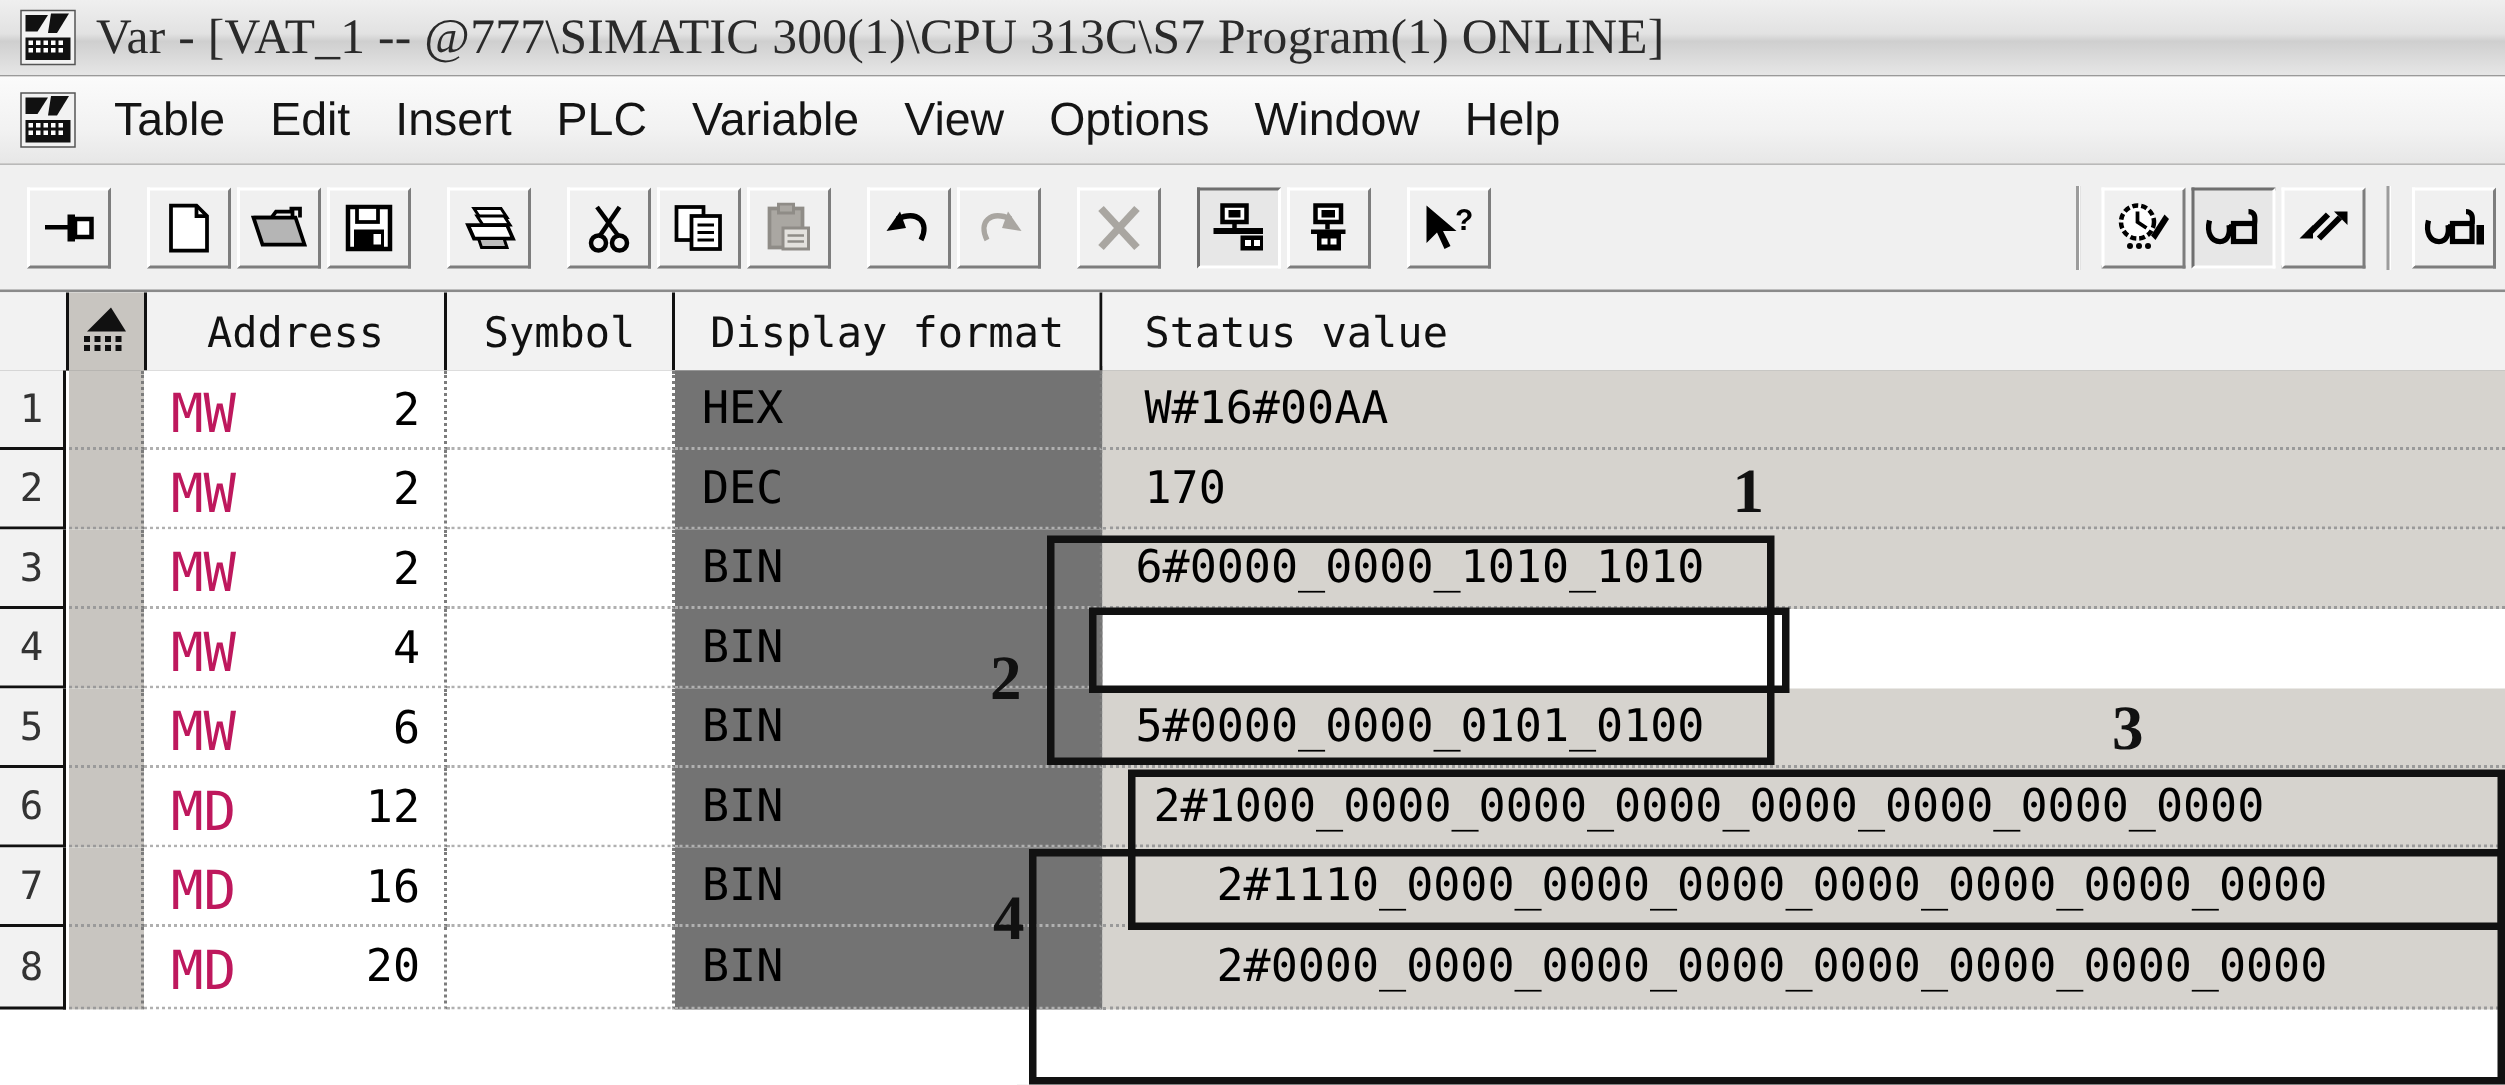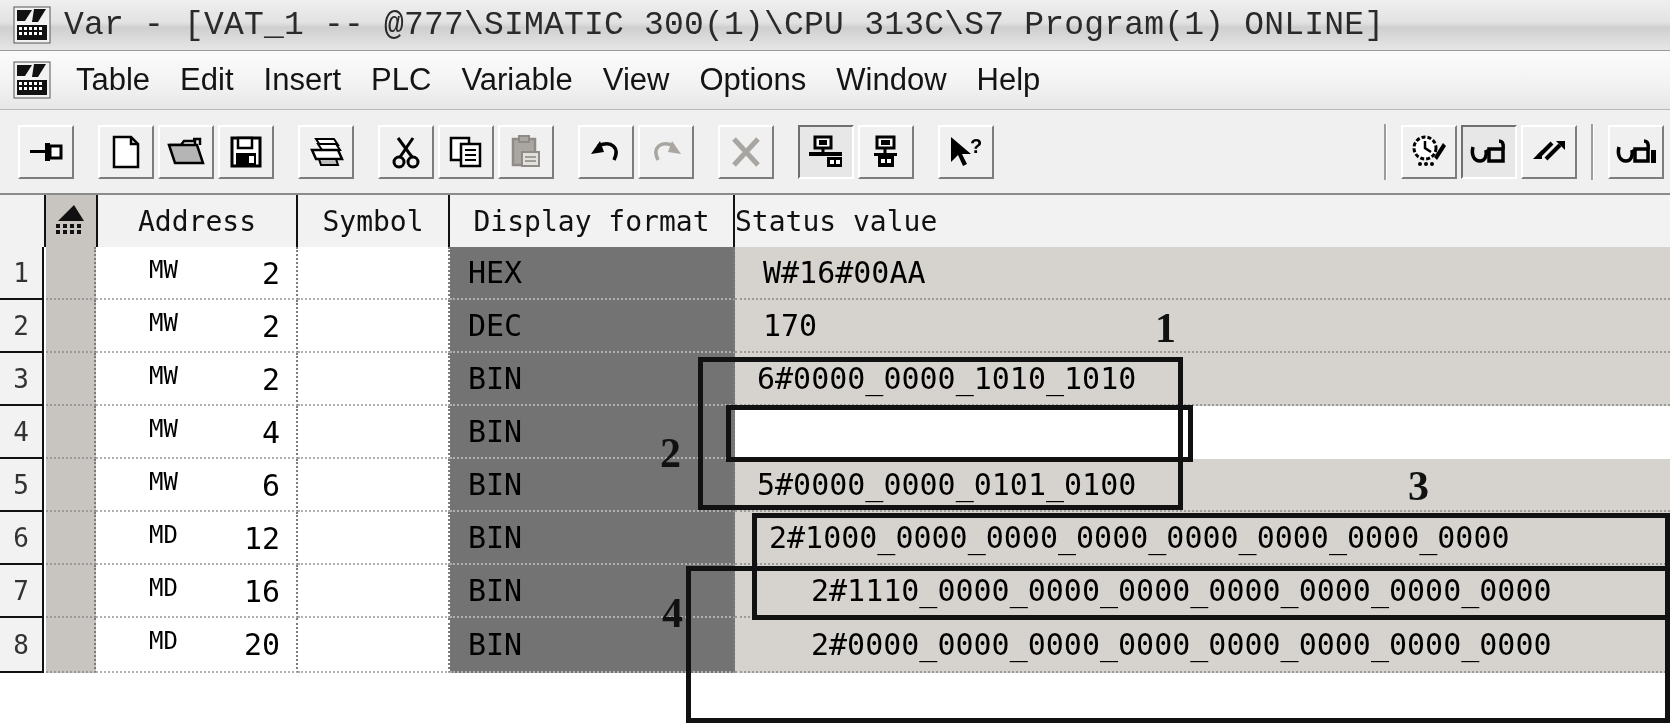--- a/index.html
+++ b/index.html
@@ -4,21 +4,21 @@
 <style>
   html,body{margin:0;padding:0;background:#fff;}
   body{width:1670px;height:723px;overflow:hidden;font-family:"Liberation Sans",sans-serif;}
   #app{position:relative;width:1670px;height:723px;background:#d6d3ce;}
 
   
   .titlebar{position:absolute;left:0;top:0;width:1670px;height:50px;
     background:linear-gradient(to bottom,#efefef 0%,#e2e2e2 45%,#cfcfcf 55%,#e6e6e6 100%);
     border-bottom:1px solid #9a9a9a;display:flex;align-items:center;}
   .titlebar .title{font-size:33px;color:#2a2a2a;letter-spacing:.2px;white-space:nowrap;
-    font-family:Liberation Mono, monospace;}
+    font-family:Liberation Serif, serif;}
 
   
   .menubar{position:absolute;left:0;top:51px;width:1670px;height:58px;
     background:linear-gradient(to bottom,#fbfbfb 0%,#f2f2f2 60%,#e7e7e7 100%);
     border-bottom:1px solid #b9b9b9;display:flex;align-items:center;}
   .menubar .mi{font-size:31px;color:#141414;margin-right:30px;white-space:nowrap;cursor:default;}
 
   
   .appicon{width:40px;height:40px;margin:0 12px 0 12px;position:relative;flex:0 0 auto;}
 
@@ -46,21 +46,21 @@
   .hcell.ctr{justify-content:center;}
 
   .row{position:absolute;left:0;width:1670px;height:53px;}
   .rnum{position:absolute;left:0;width:44px;height:53px;box-sizing:border-box;
     background:#f2f2f2;border-right:2px solid #111;border-bottom:2px solid #111;
     display:flex;align-items:center;justify-content:center;font-size:26px;color:#333;}
   .cmark{position:absolute;left:46px;width:50px;height:53px;box-sizing:border-box;
     background:#c8c5c0;border-right:2px dotted #7c7c7c;border-bottom:2px dotted #9a9a9a;}
   .caddr{position:absolute;left:96px;width:202px;height:53px;box-sizing:border-box;
     background:#fff;border-right:2px dotted #7c7c7c;border-bottom:2px dotted #b0b0b0;}
-  .caddr .op{position:absolute;left:18px;top:9px;font-size:24px;color:#000000;margin-left:35px;}
+  .caddr .op{position:absolute;left:18px;top:9px;font-size:36px;color:#be185d;}
   .caddr .num{position:absolute;right:16px;top:9px;font-size:30px;color:#000;}
   .csym{position:absolute;left:298px;width:152px;height:53px;box-sizing:border-box;
     background:#fff;border-right:2px dotted #7c7c7c;border-bottom:2px dotted #b0b0b0;}
   .cfmt{position:absolute;left:450px;width:285px;height:53px;box-sizing:border-box;
     background:#737373;border-right:2px dotted #7c7c7c;border-bottom:2px dotted #b0b0b0;
     display:flex;align-items:center;font-size:30px;color:#000;padding-left:18px;}
   .cstat{position:absolute;left:735px;width:935px;height:53px;box-sizing:border-box;
     background:#d6d3ce;border-bottom:2px dotted #9a9a9a;
     display:flex;align-items:center;font-size:30px;color:#000;padding-left:28px;white-space:nowrap;}
   .cstat.narrow{padding-left:22px;}
@@ -375,21 +375,21 @@
                 <rect x="9" y="29" width="4" height="4"></rect>
               <rect x="16" y="29" width="4" height="4"></rect>
                 <rect x="23" y="29" width="4" height="4"></rect>
             </g>
           </svg>
         </span>
       </div>
       <div class="hcell ctr" style="left:98px;width:200px">Address</div>
       <div class="hcell ctr" style="left:450px;width:285px">Display format</div>
       <div class="hcell ctr" style="left:298px;width:152px">Symbol</div>
-      <div class="hcell" style="left:735px;width:935px;border-right:none;">Status value</div>
+      <div class="hcell" style="left:735px;width:935px;border-right:none;padding-left:28px">Status value</div>
     </div>
 
     <div class="row" style="top:52px">
       <div class="rnum">1</div>
       <div class="cmark"></div>
       <div class="caddr">
         <span class="op">MW</span>
         <span class="num">2</span>
       </div>
       <div class="csym"></div>

